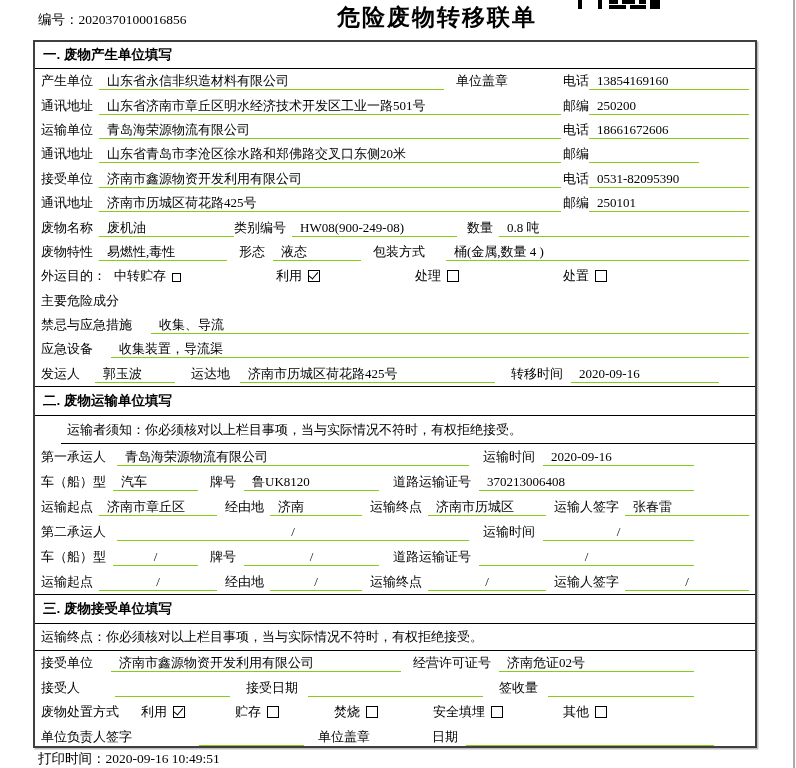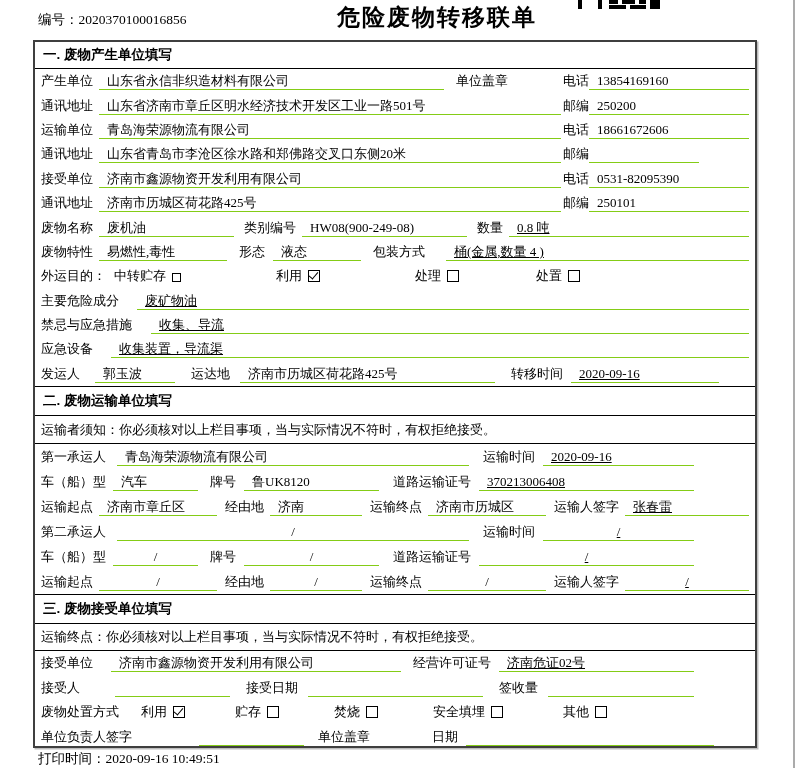--- a/index.html
+++ b/index.html
@@ -37,28 +37,28 @@
     font-weight:bold;font-size:13.5px;font-family:"Liberation Sans","DejaVu Sans",sans-serif;
     flex:none;
   }
   .s1 .sec-title{height:26px;}
   .s2 .sec-title,.s3 .sec-title{height:28px;}
   .row{display:flex;align-items:center;padding:0 6px;flex:none;}
   .s1 .row{height:24.4px;}
   .s2 .row{height:25px;}
   .s3 .row{height:24.5px;}
   .notice-row{border-bottom:1.5px solid #000;}
-  .s2 .notice-row{height:27px;}
+  .s2 .notice-row{height:27px;margin-left:26px;}
   .s3 .notice-row{height:26px;}
   .lbl{white-space:nowrap;flex:none;}
   .val{
     border-bottom:1px solid #84cc16;height:18px;line-height:17px;padding:0 8px;
     white-space:nowrap;box-sizing:border-box;flex:none;overflow:visible;
   }
-  .fx{flex:1 1 auto;text-decoration:underline;}
+  .fx{flex:1 1 auto;}
   .ctr{text-align:center;}
   .cb{
     width:12px;height:12px;border:1.5px solid #000;display:inline-block;flex:none;
     position:relative;margin-left:6px;box-sizing:border-box;
   }
   .cb.sm{width:9px;height:9px;margin-bottom:-2px;}
   .cb.checked::after{
     content:"";position:absolute;left:2px;top:-1px;width:4px;height:8px;
     border-right:1.6px solid #000;border-bottom:1.6px solid #000;transform:rotate(40deg);
   }
@@ -127,21 +127,21 @@
     <div class="row">
       <span class="lbl" style="width:58px">通讯地址</span>
       <span class="val" style="width:462px">济南市历城区荷花路425号</span>
       <span class="lbl" style="margin-left:auto">邮编</span>
       <span class="val" style="width:160px">250101</span>
     </div>
 
     <div class="row">
       <span class="lbl" style="width:58px">废物名称</span>
       <span class="val" style="width:135px">废机油</span>
-      <span class="lbl" style="margin-left:10px">类别编号</span>
+      <span class="lbl" style="">类别编号</span>
       <span class="val" style="width:165px;margin-left:6px">HW08(900-249-08)</span>
       <span class="lbl" style="margin-left:10px">数量</span>
       <span class="val fx" style="margin-left:6px">0.8 吨</span>
     </div>
 
     <div class="row">
       <span class="lbl" style="width:58px">废物特性</span>
       <span class="val" style="width:128px">易燃性,毒性</span>
       <span class="lbl" style="margin-left:12px">形态</span>
       <span class="val" style="width:88px;margin-left:8px">液态</span>
@@ -150,27 +150,26 @@
     </div>
 
     <div class="row">
       <span class="lbl">外运目的：</span>
       <span class="lbl" style="margin-left:8px">中转贮存</span>
       <span class="cb sm"></span>
       <span class="lbl" style="margin-left:95px">利用</span>
       <span class="cb checked"></span>
       <span class="lbl" style="margin-left:95px">处理</span>
       <span class="cb"></span>
-      <span class="lbl" style="margin-left:77px">处置</span>
+      <span class="lbl" style="margin-left:104px">处置</span>
       <span class="cb"></span>
     </div>
 
     <div class="row">
       <span class="lbl" style="width:84px">主要危险成分</span>
-      <span class="val fx" style="margin-left:12px">废矿物油</span>
     </div>
 
     <div class="row">
       <span class="lbl" style="width:98px">禁忌与应急措施</span>
       <span class="val fx" style="margin-left:12px">收集、导流</span>
     </div>
 
     <div class="row">
       <span class="lbl" style="width:58px">应急设备</span>
       <span class="val fx" style="margin-left:12px">收集装置，导流渠</span>

